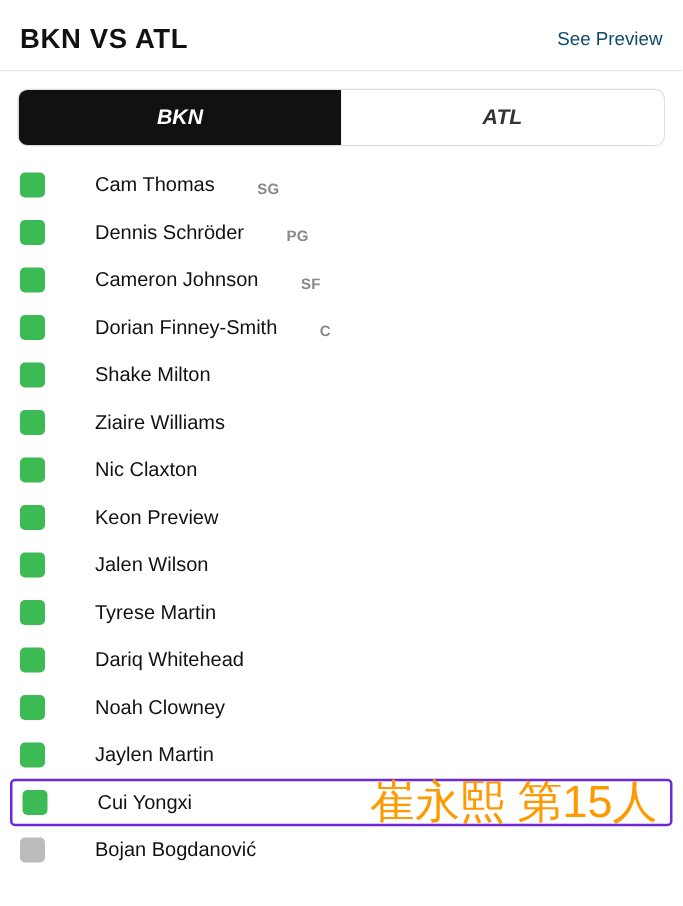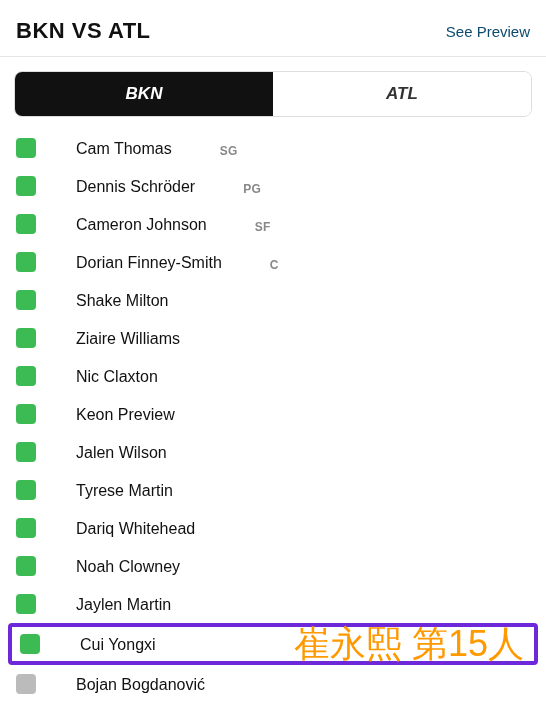--- a/index.html
+++ b/index.html
@@ -66,21 +66,21 @@
 
     .player-row {
       display: flex;
       align-items: flex-end;
       padding: 9px 16px;
       position: relative;
       gap: 28px;
     }
 
     .player-row.highlighted {
-      border: 4px solid #6d28d9;
+      border: 2px solid #6d28d9;
       border-radius: 4px;
       margin: 0 8px;
       padding: 7px 8px;
     }
 
     .status-dot {
       width: 20px;
       height: 20px;
       border-radius: 4px;
       margin-right: 12px;
@@ -93,21 +93,21 @@
     .player-name {
       font-size: 16px;
       color: #111;
       font-weight: 400;
     }
 
     .player-pos {
       font-size: 12px;
       font-weight: 700;
       color: #888;
-      margin-left: 20px;
+      margin-left: 6px;
       letter-spacing: 0.3px;
     }
 
     .overlay-text {
       position: absolute;
       right: 10px;
       top: 50%;
       transform: translateY(-50%);
       font-size: 36px;
       font-weight: 400;

